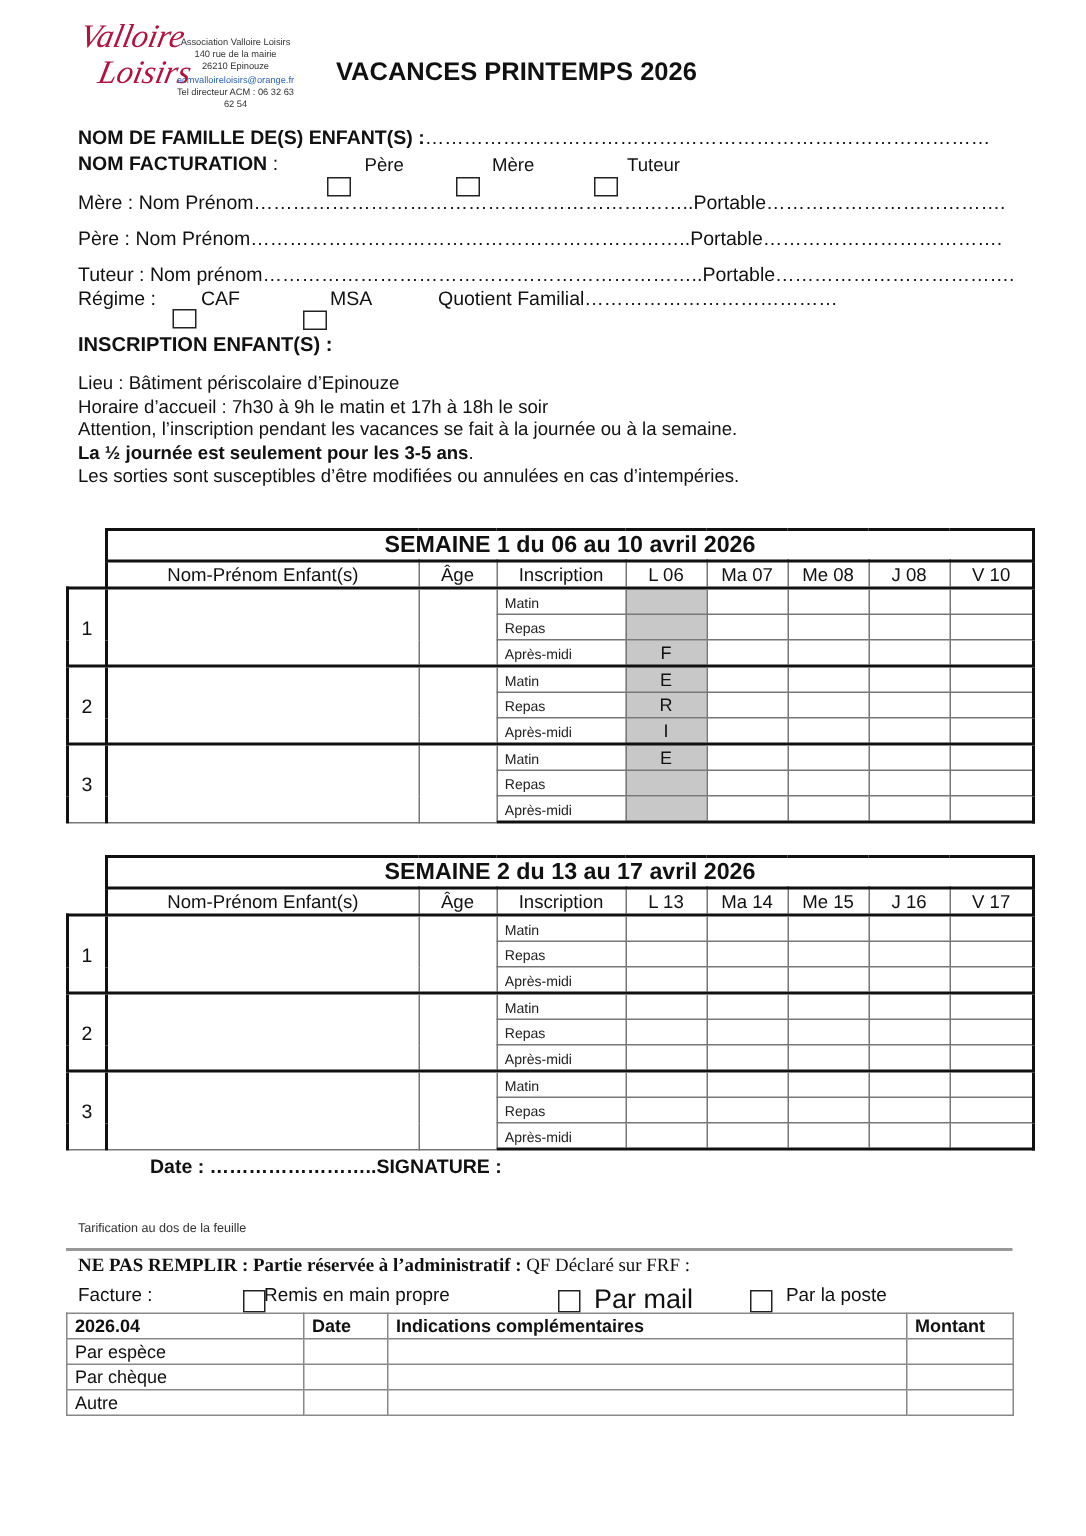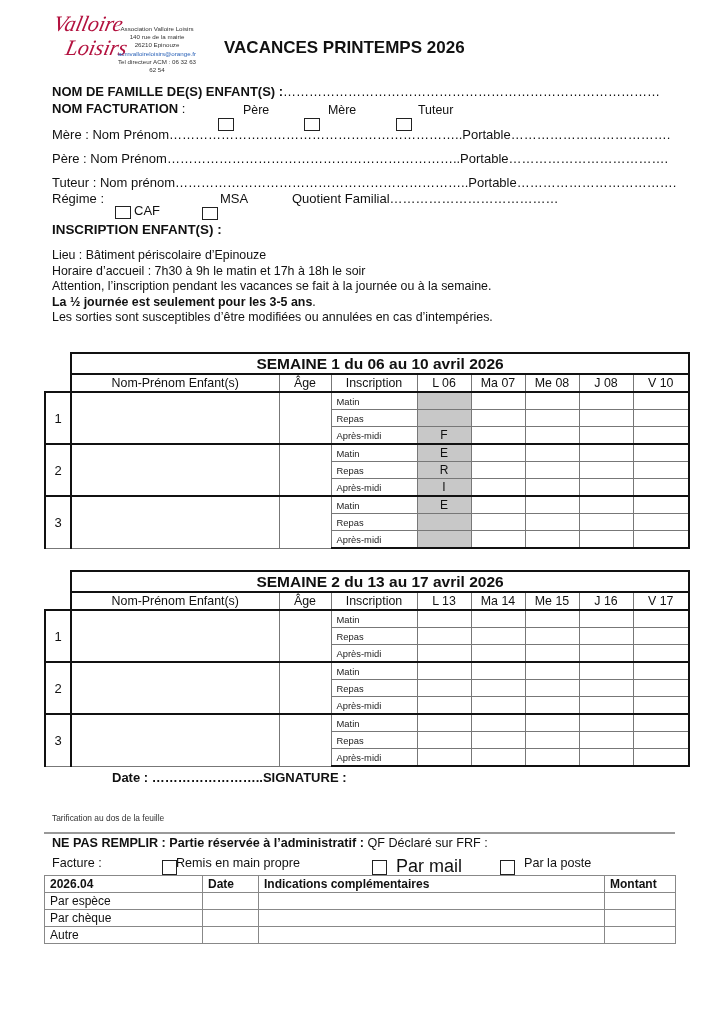--- a/index.html
+++ b/index.html
@@ -69,21 +69,21 @@
 <div class="abs line" style="left:52px;top:127px;">
   <span>Mère : Nom Prénom</span><span>…………………………………………………………..</span><span>Portable</span><span>……………………………….</span>
 </div>
 <div class="abs line" style="left:52px;top:151px;">
   <span>Père : Nom Prénom</span><span>…………………………………………………………..</span><span>Portable</span><span>……………………………….</span>
 </div>
 <div class="abs line" style="left:52px;top:175px;">
   <span>Tuteur : Nom prénom</span><span>…………………………………………………………..</span><span>Portable</span><span>……………………………….</span>
 </div>
 <span class="abs line" style="left:52px;top:191px;">Régime :</span>
-<span class="abs line" style="left:134px;top:191px;margin-top:12px;">CAF</span>
+<span class="abs line" style="left:134px;top:191px;">CAF</span>
 <span class="abs line" style="left:220px;top:191px;">MSA</span>
 <div class="abs line" style="left:292px;top:191px;">
   <span>Quotient Familial</span><span>…………………………………</span>
 </div>
 <div class="cb" style="left:115px;top:206px;"></div>
 <div class="cb" style="left:202px;top:207px;"></div>
 
 <div class="abs line b" style="left:52px;top:222px;font-size:13.4px;">INSCRIPTION ENFANT(S) :</div>
 <div class="abs info" style="left:52px;top:248px;">
   <div>Lieu : Bâtiment périscolaire d’Epinouze</div>
@@ -309,25 +309,25 @@
         <td class="ins">Après-midi</td>
         <td class=""></td>
         <td class=""></td>
         <td class=""></td>
         <td class=""></td>
         <td class=" thickR"></td>
       </tr>
     </tbody>
   </table>
 
-<div class="abs b" style="left:64px;top:770px;font-size:13px;padding-left:48px;">Date : ……………………..SIGNATURE :</div>
+<div class="abs b" style="left:52px;top:770px;font-size:13px;padding-left:48px;">Date : ……………………..SIGNATURE :</div>
 <div class="abs" style="left:52px;top:813px;font-size:8.4px;color:#333;">Tarification au dos de la feuille</div>
 
 <div class="hr" style="top:832px;"></div>
-<div class="abs" style="left:52px;top:836px;font-size:12.6px;">
+<div class="abs" style="left:52px;top:836px;font-size:12.6px;font-family:Liberation Serif, serif;">
   <span class="b">NE PAS REMPLIR : Partie réservée à l’administratif :</span><span> QF Déclaré sur FRF :</span>
 </div>
 <span class="abs" style="left:52px;top:856px;font-size:12.6px;">Facture :</span>
 <div class="cb" style="left:162px;top:860px;width:13px;height:13px;"></div>
 <span class="abs" style="left:176px;top:856px;font-size:12.6px;">Remis en main propre</span>
 <div class="cb" style="left:372px;top:860px;width:13px;height:13px;"></div>
 <span class="abs" style="left:396px;top:856px;font-size:18px;">Par mail</span>
 <div class="cb" style="left:500px;top:860px;width:13px;height:13px;"></div>
 <span class="abs" style="left:524px;top:856px;font-size:12.6px;">Par la poste</span>
 

